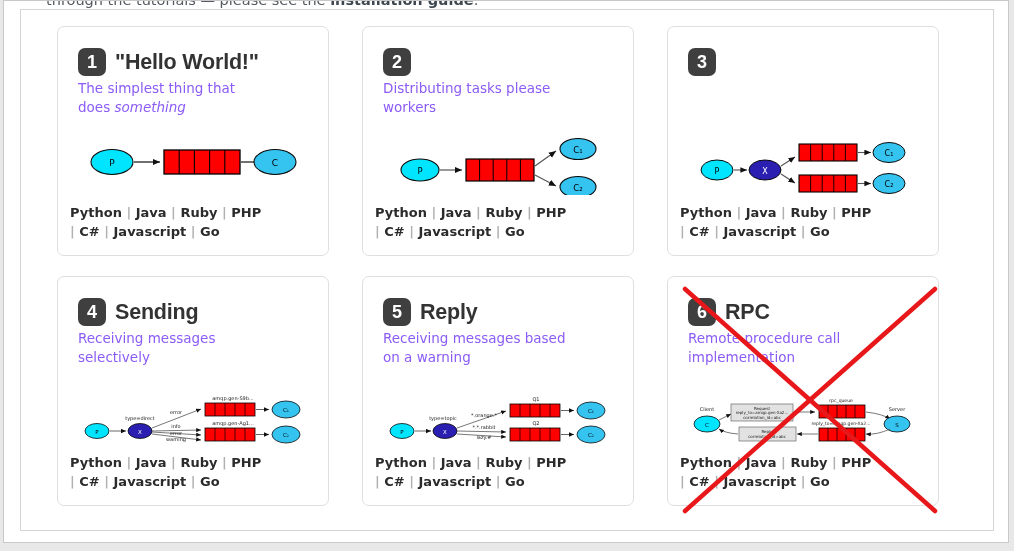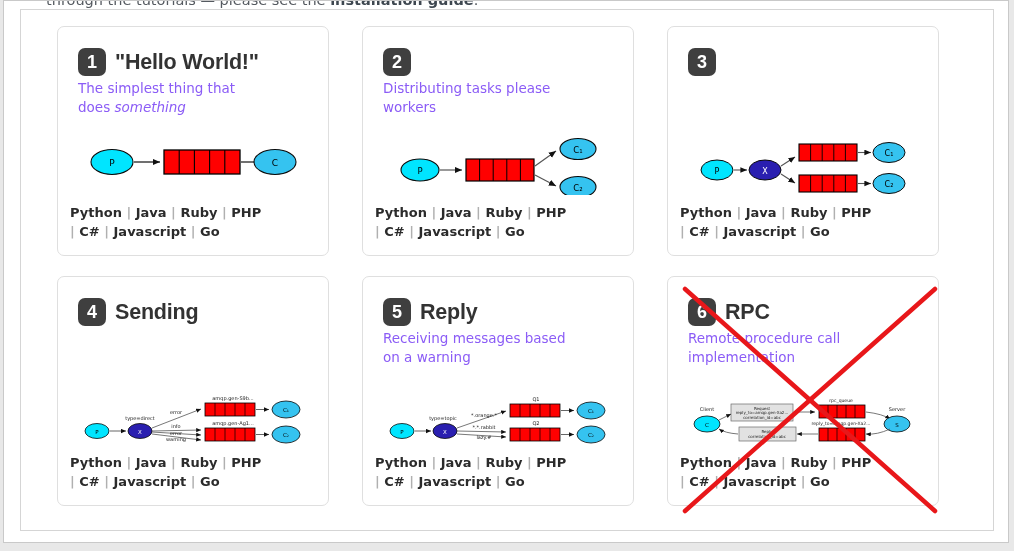--- a/index.html
+++ b/index.html
@@ -272,20 +272,21 @@
           <span class="sep">|</span>
           <span>Go</span>
         </div>
       </div>
 
       <div class="card">
         <div class="card-head">
           <div class="badge">4</div>
           <div class="card-title">Sending</div>
         </div>
+        <div class="card-desc">Receiving messages selectively</div>
         <div class="diagram">
           <svg width="220" height="62" viewBox="0 0 220 62">
             <ellipse cx="14" cy="44" rx="12" ry="7.5" fill="#00e5ff" stroke="#0a0a0a" stroke-width="0.8"></ellipse>
             <text x="14" y="46.8" font-size="5.5" text-anchor="middle" fill="#000" font-family="DejaVu Sans, sans-serif">P</text>
             <line x1="27" y1="44" x2="43" y2="44" stroke="#555" stroke-width="0.9" marker-end="url(#ar)"></line>
             <ellipse cx="57" cy="44" rx="12" ry="7.5" fill="#2a1fb0" stroke="#0a0a0a" stroke-width="0.8"></ellipse>
             <text x="57" y="46.8" font-size="5.5" text-anchor="middle" fill="#fff" font-family="DejaVu Sans, sans-serif">X</text>
             <text x="57" y="33" font-size="5" text-anchor="middle" fill="#222" font-family="DejaVu Sans, sans-serif">type=direct</text>
             <path d="M69,41 L118,22" stroke="#555" stroke-width="0.8" fill="none" marker-end="url(#ar)"></path>
             <path d="M69,44 L118,43" stroke="#555" stroke-width="0.8" fill="none" marker-end="url(#ar)"></path>

